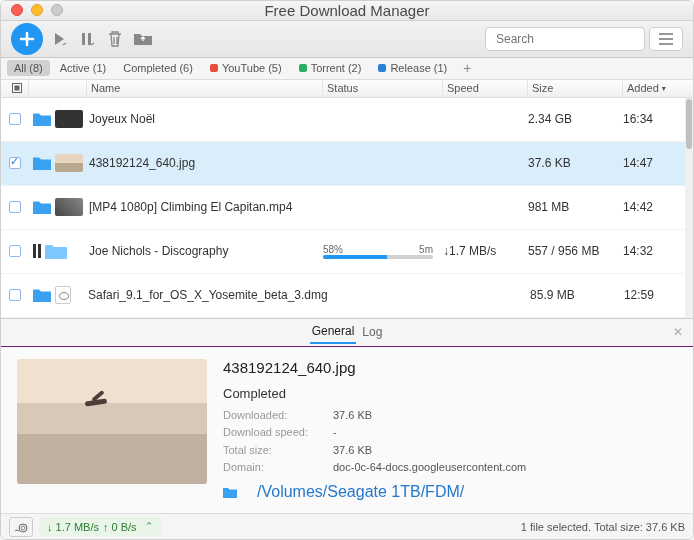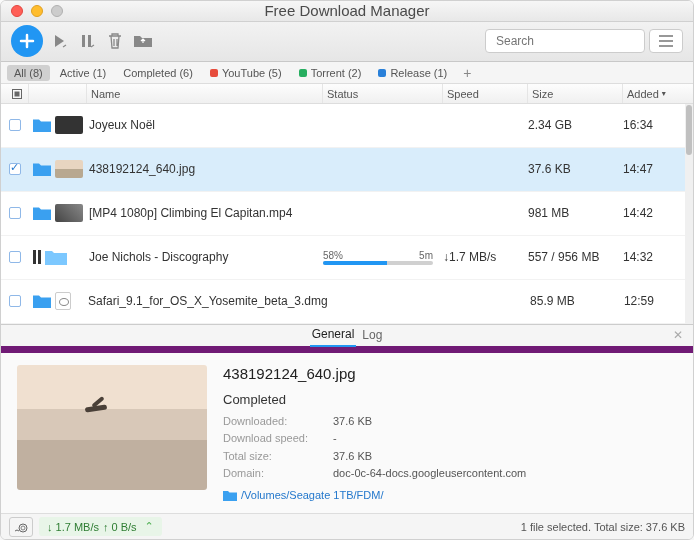--- a/index.html
+++ b/index.html
@@ -45,37 +45,37 @@
 .thumb.dmg { background: #fff; border: 1px solid #ccc; width: 16px; height: 18px; border-radius: 2px; position: relative; }
 .thumb.dmg::after { content:""; position:absolute; top:5px; left:3px; width:8px; height:6px; border-radius:50%; border:1px solid #888; }
 .iccell { display: flex; align-items: center; gap: 4px; padding-left: 4px; }
 .pausebars { display: inline-flex; gap: 2px; }
 .pausebars span { width: 3px; height: 14px; background: #333; }
 .progwrap { display: flex; flex-direction: column; width: 110px; }
 .proglbl { display: flex; justify-content: space-between; font-size: 10px; color: #666; }
 .progbar { height: 4px; background: #d0d0d0; border-radius: 2px; overflow: hidden; }
 .progfill { height: 100%; background: #2196f3; }
 .detail { flex: 1; border-top: 1px solid #ccc; background: #fafafa; display: flex; flex-direction: column; position: relative; }
-.dtabs { height: 28px; display: flex; align-items: center; justify-content: center; gap: 4px; font-size: 12px; color: #666; background: #f5f5f5; border-bottom: 7px solid #701a75; position: relative; }
+.dtabs { height: 28px; display: flex; align-items: center; justify-content: center; gap: 4px; font-size: 12px; color: #666; background: #f5f5f5; border-bottom: 1px solid #701a75; position: relative; }
 .dtab { cursor: pointer; padding: 4px 2px; }
 .dtab.act { color: #222; border-bottom: 2px solid #2196f3; }
 .dclose { position: absolute; right: 10px; color: #aaa; cursor: pointer; }
 .dbody { flex: 1; display: flex; padding: 12px 16px; gap: 16px; overflow: hidden; }
 .preview { width: 190px; height: 125px; background: linear-gradient(#f0e0d0 35%, #d8c8b8 35%, #d8c8b8 60%, #c0b0a0 60%); border-radius: 3px; position: relative; flex-shrink: 0; }
 .bird { position: absolute; top: 35px; left: 60px; width: 40px; height: 18px; }
 .bird::before, .bird::after { content:""; position:absolute; background:#4a4038; }
 .bird::before { width: 22px; height: 5px; top: 6px; left: 8px; transform: rotate(-8deg); border-radius: 3px; }
 .bird::after { width: 14px; height: 4px; top: 0; left: 14px; transform: rotate(-40deg); border-radius: 2px; }
 .dinfo { flex: 1; font-size: 12px; color: #666; }
 .dtitle { font-size: 15px; color: #222; margin-bottom: 10px; }
 .dstat { font-size: 13px; color: #333; margin-bottom: 6px; }
 .drow { display: flex; line-height: 1.6; }
 .dlab { width: 110px; color: #999; font-size: 11px; }
 .dval { font-size: 11px; color: #555; }
-.dpath { margin-top: 6px; font-size: 11px; color: #2478cc; display: flex; align-items: center; gap: 4px; }
+.dpath { margin-top: 6px; font-size: 16px; color: #2478cc; display: flex; align-items: center; gap: 20px; }
 .statusbar { height: 26px; background: #f5f5f5; border-top: 1px solid #ddd; display: flex; align-items: center; padding: 8px 8px; font-size: 11px; color: #555; }
 .snail { width: 24px; height: 20px; border: 1px solid #ccc; border-radius: 3px; display: flex; align-items: center; justify-content: center; margin-right: 6px; cursor: pointer; }
 .speeds { background: #e8f5e8; padding: 3px 8px; border-radius: 3px; display: flex; align-items: center; gap: 4px; }
 .chev { color: #4caf50; margin-left: 4px; cursor: pointer; }
 .sright { margin-left: auto; }
 svg { display: block; }
 .scroll-track { width: 8px; background: #f0f0f0; position: absolute; right: 0; top: 0; bottom: 0; }
 .scroll-thumb { width: 6px; background: #c0c0c0; border-radius: 3px; margin: 1px; }
 .listarea { position: relative; flex-shrink: 0; }
 </style>

